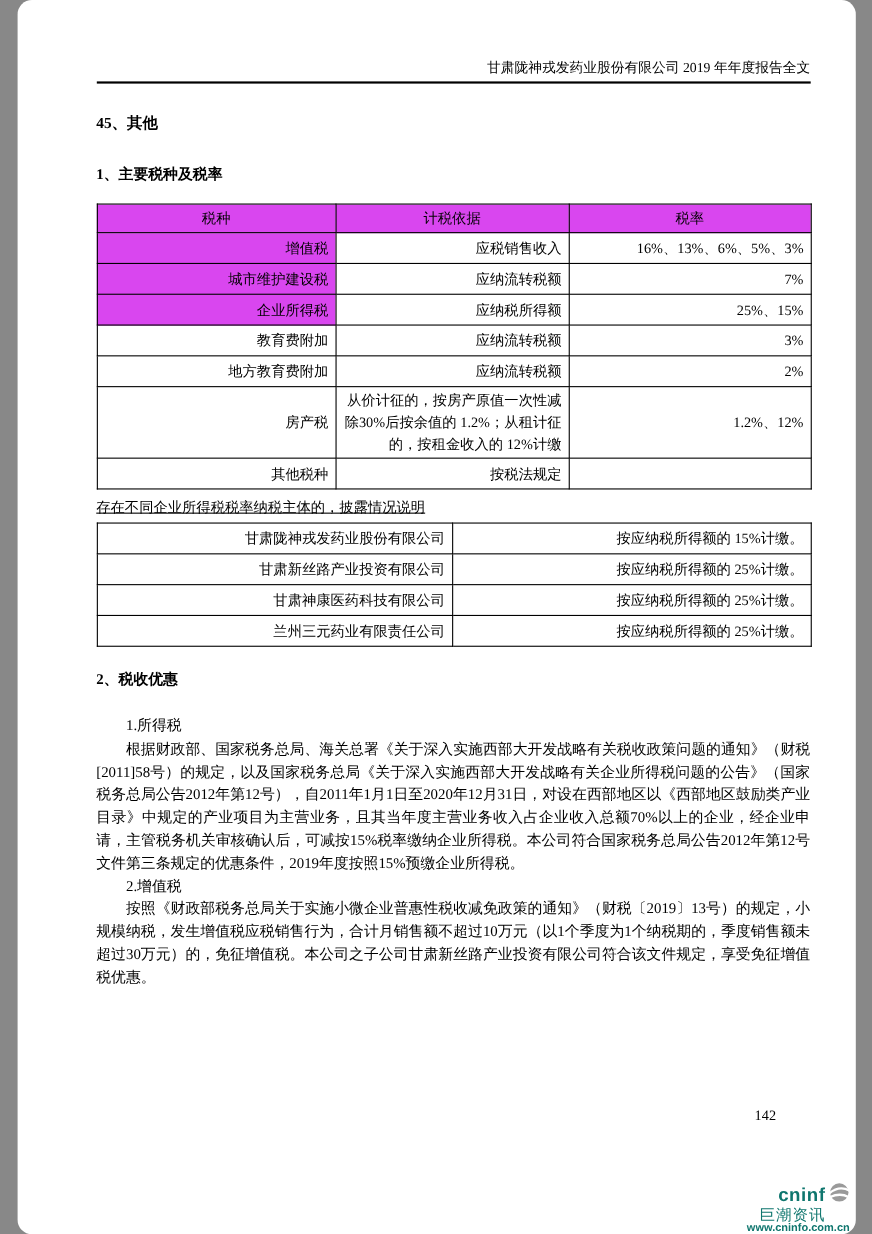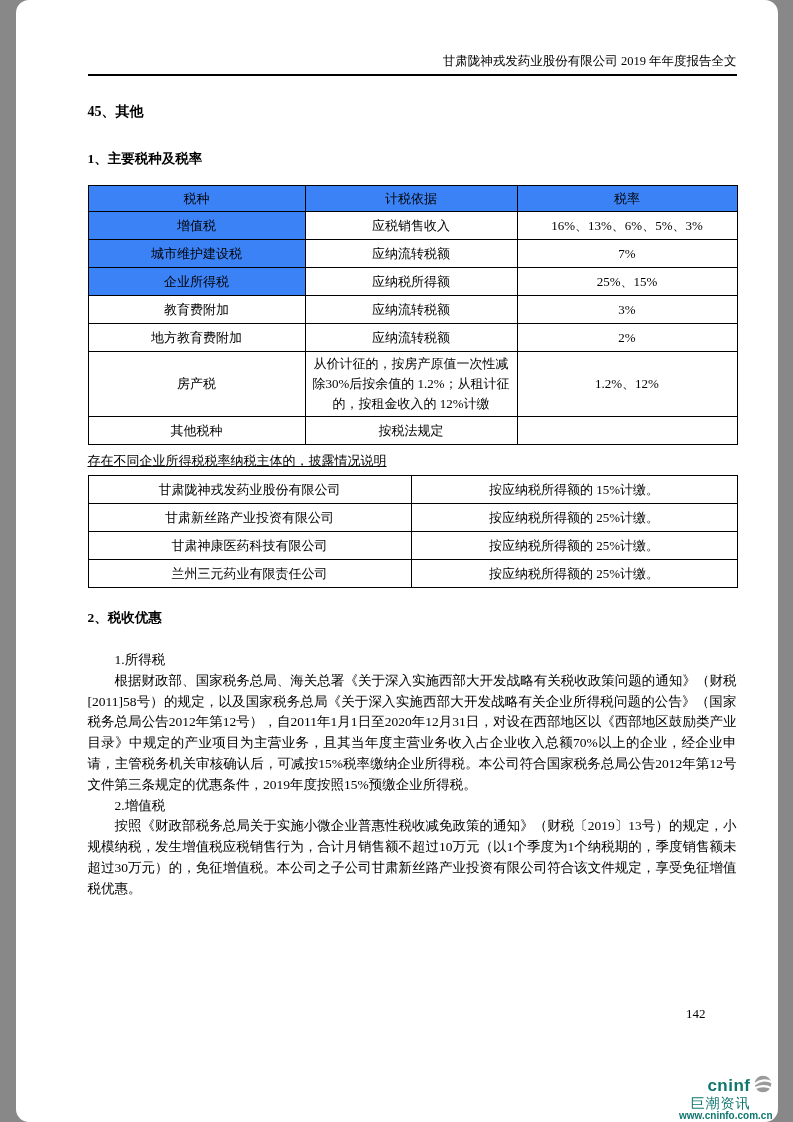--- a/index.html
+++ b/index.html
@@ -44,22 +44,22 @@
   .entity-table { margin-top: 6px; }
   td, th {
     border: 1px solid #000;
     padding: 2px 6px;
     vertical-align: middle;
     font-weight: normal;
     line-height: 20px;
     word-break: break-all;
   }
   th { text-align: center; height: 26px; }
-  td { text-align: center; height: 28px; }
-  .shaded { background: #3b82f6; }
+  td { text-align: right; height: 28px; }
+  .shaded { background: #d946ef; }
 
   .note {
     margin-top: 7px;
     font-size: 13px;
     line-height: 17px;
     text-decoration: underline;
   }
 
   
   .para-title {

